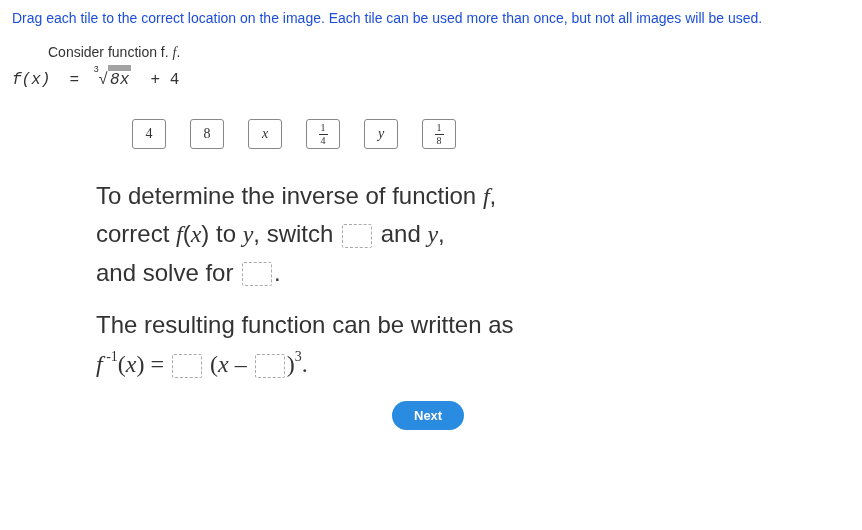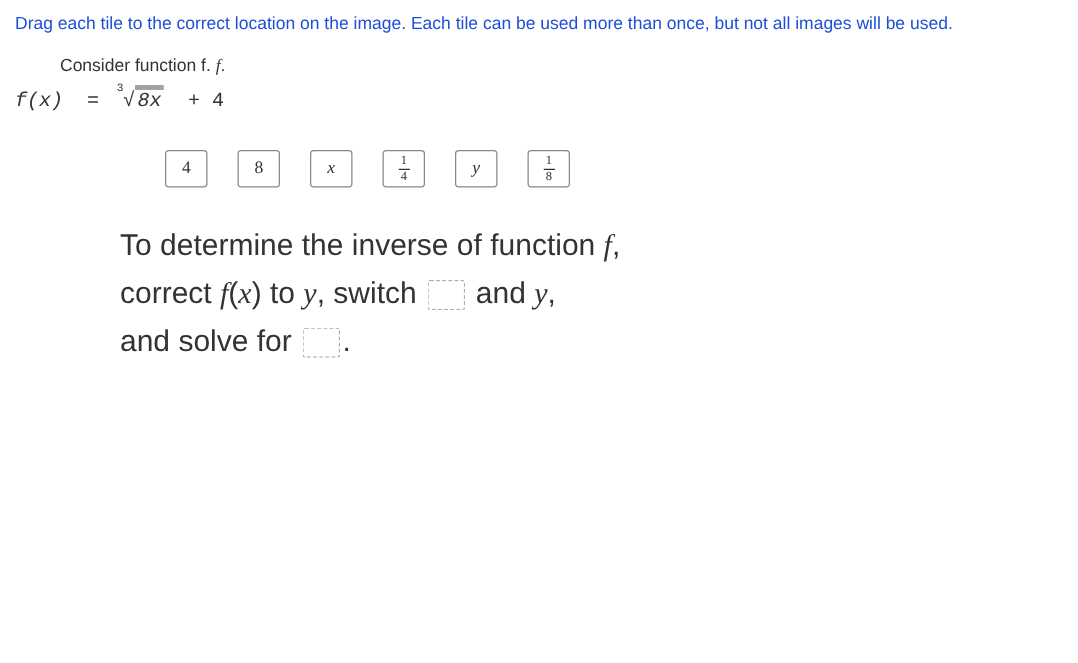--- a/index.html
+++ b/index.html
@@ -116,21 +116,21 @@
 <div class="prompt">
   <span>Consider function f.</span>
   <span style="font-style:italic;font-family:Georgia,serif;">f</span>.
 </div>
 
 <div class="formula">
   <span>f(x)</span>
   &nbsp;<span style="font-style:normal;">=</span>&nbsp;
   <span class="cube-root">
     <span class="cube-index">3</span>
-    <span style="font-style:normal;">√</span><span style="border-top:4px solid #a3a3a3;padding:0 2px;font-style:normal;"><span style="font-style:italic;">8x</span></span>
+    <span style="font-style:normal;">√</span><span style="border-top:6px solid #a3a3a3;padding:0 2px;font-style:normal;"><span style="font-style:italic;">8x</span></span>
   </span>
   &nbsp;<span style="font-style:normal;">+ 4</span>
 </div>
 
 <div class="tiles-row">
   <div class="tile">4</div>
   <div class="tile">8</div>
   <div class="tile var">x</div>
   <div class="tile">
     <span class="fraction">
@@ -147,18 +147,22 @@
   </div>
 </div>
 
 <div class="passage">
   <p>
     <span>To determine the inverse of function </span><span class="fx">f</span><span>,</span><br>
     <span>correct </span><span class="fx">f</span><span>(</span><span class="fx">x</span><span>) to </span><span class="fx">y</span><span>, switch </span><span class="drop-slot"></span><span> and </span><span class="fx">y</span><span>,</span><br>
     <span>and solve for </span><span class="drop-slot"></span><span>.</span>
   </p>
   <p>
-    <br>
+    <span>The resulting function can be written as</span><br>
+    <span class="inverse-line">
+      <span class="fx">f</span><span class="sup"> -1</span><span>(</span><span class="fx">x</span><span>) = </span><span class="drop-slot"></span>&nbsp;<span>(</span><span class="fx">x</span><span> – </span><span class="drop-slot"></span><span>)</span><span class="sup">3</span><span>.</span>
+    </span>
   </p>
 </div>
 
 <div class="buttons-row">
+  <button class="btn btn-next">Next</button>
 </div>
 
 </body></html>

